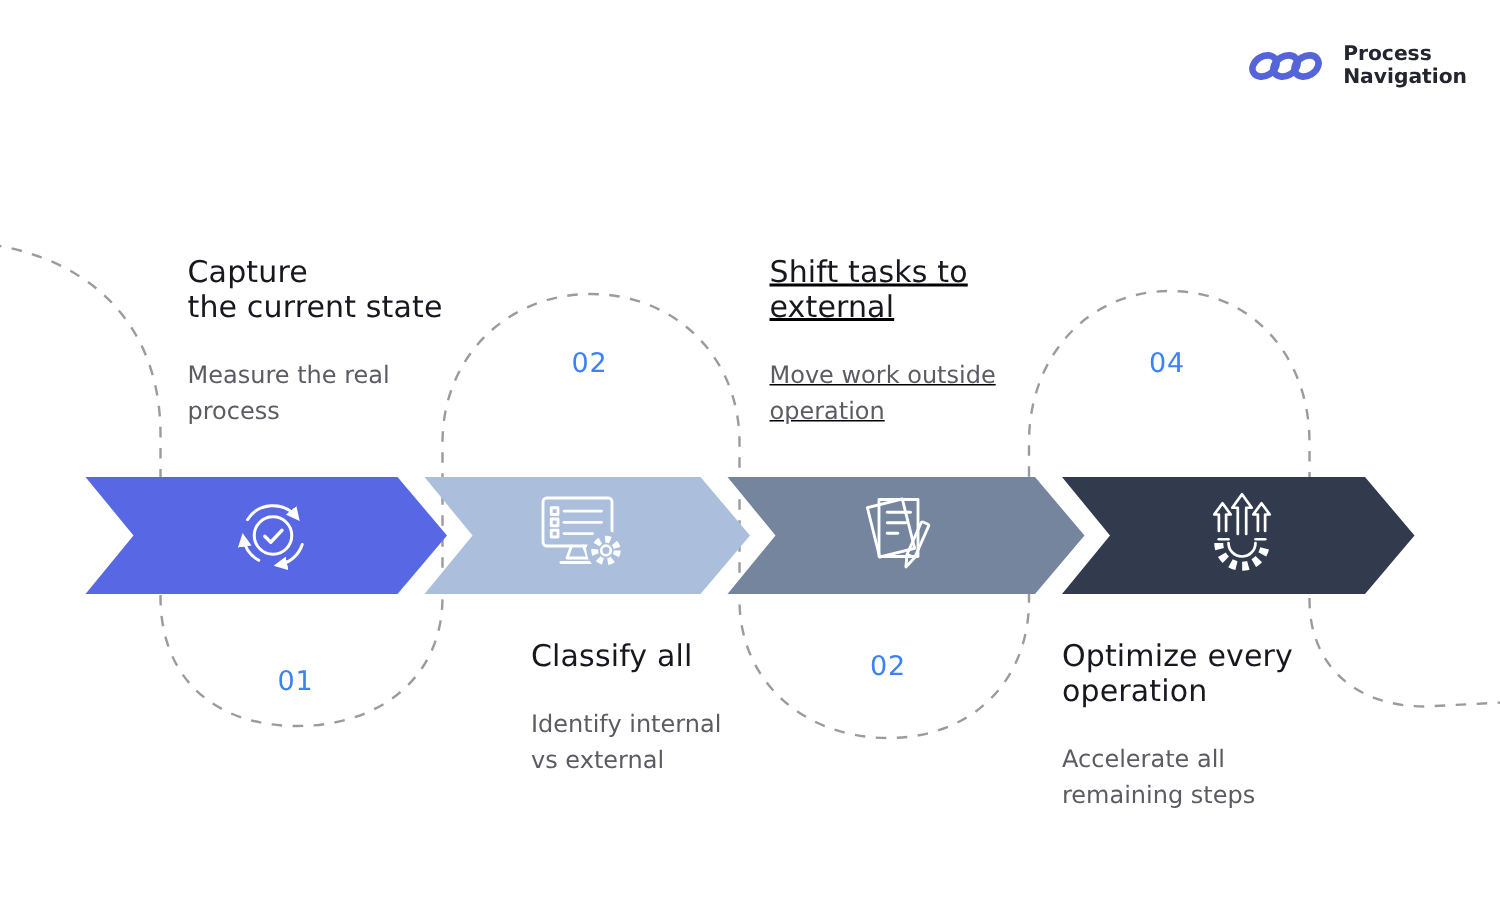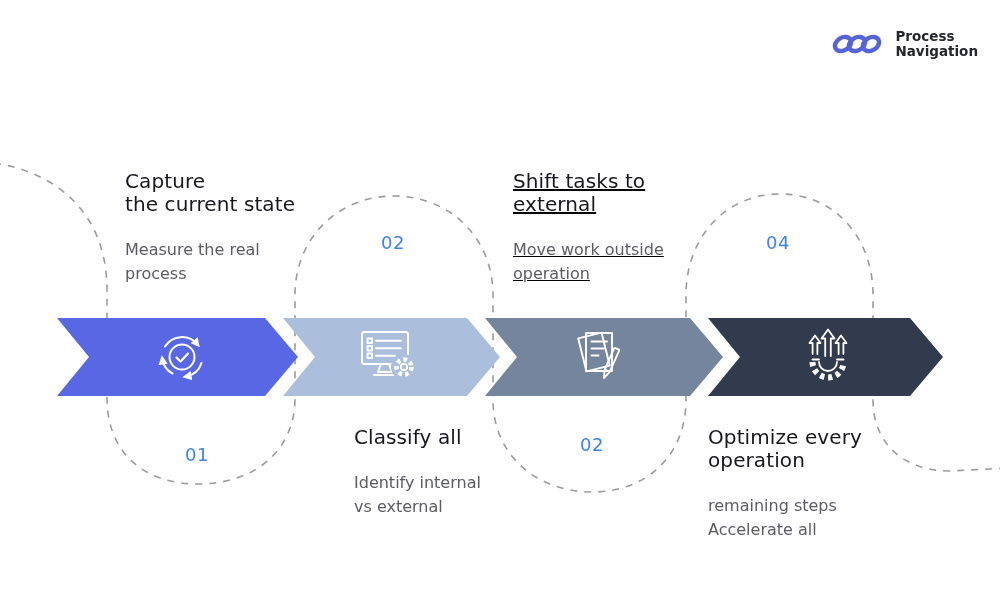--- a/index.html
+++ b/index.html
@@ -142,22 +142,22 @@
   </div>
   <div class="num" style="left:570px;top:434px;">02</div>
 
   <div class="num" style="left:756px;top:232px;">04</div>
   <div class="step-text" style="left:708px;top:426px;width:230px;">
     <div class="title">
       <div>Optimize every</div>
       <div>operation</div>
     </div>
     <div class="desc">
+      <div>Accelerate all</div>
       <div>remaining steps</div>
-      <div>Accelerate all</div>
     </div>
   </div>
 
   <div id="logo">
     <svg width="58" height="36" viewBox="0 0 58 36">
       <g fill="none" stroke-width="4.4" stroke="#5564d8">
         <ellipse cx="14" cy="18" rx="8.6" ry="6.4" transform="rotate(-32 14 18)"></ellipse>
         <ellipse cx="28" cy="18" rx="8.6" ry="6.4" transform="rotate(-32 28 18)"></ellipse>
         <ellipse cx="42" cy="18" rx="8.6" ry="6.4" transform="rotate(-32 42 18)"></ellipse>
       </g>

